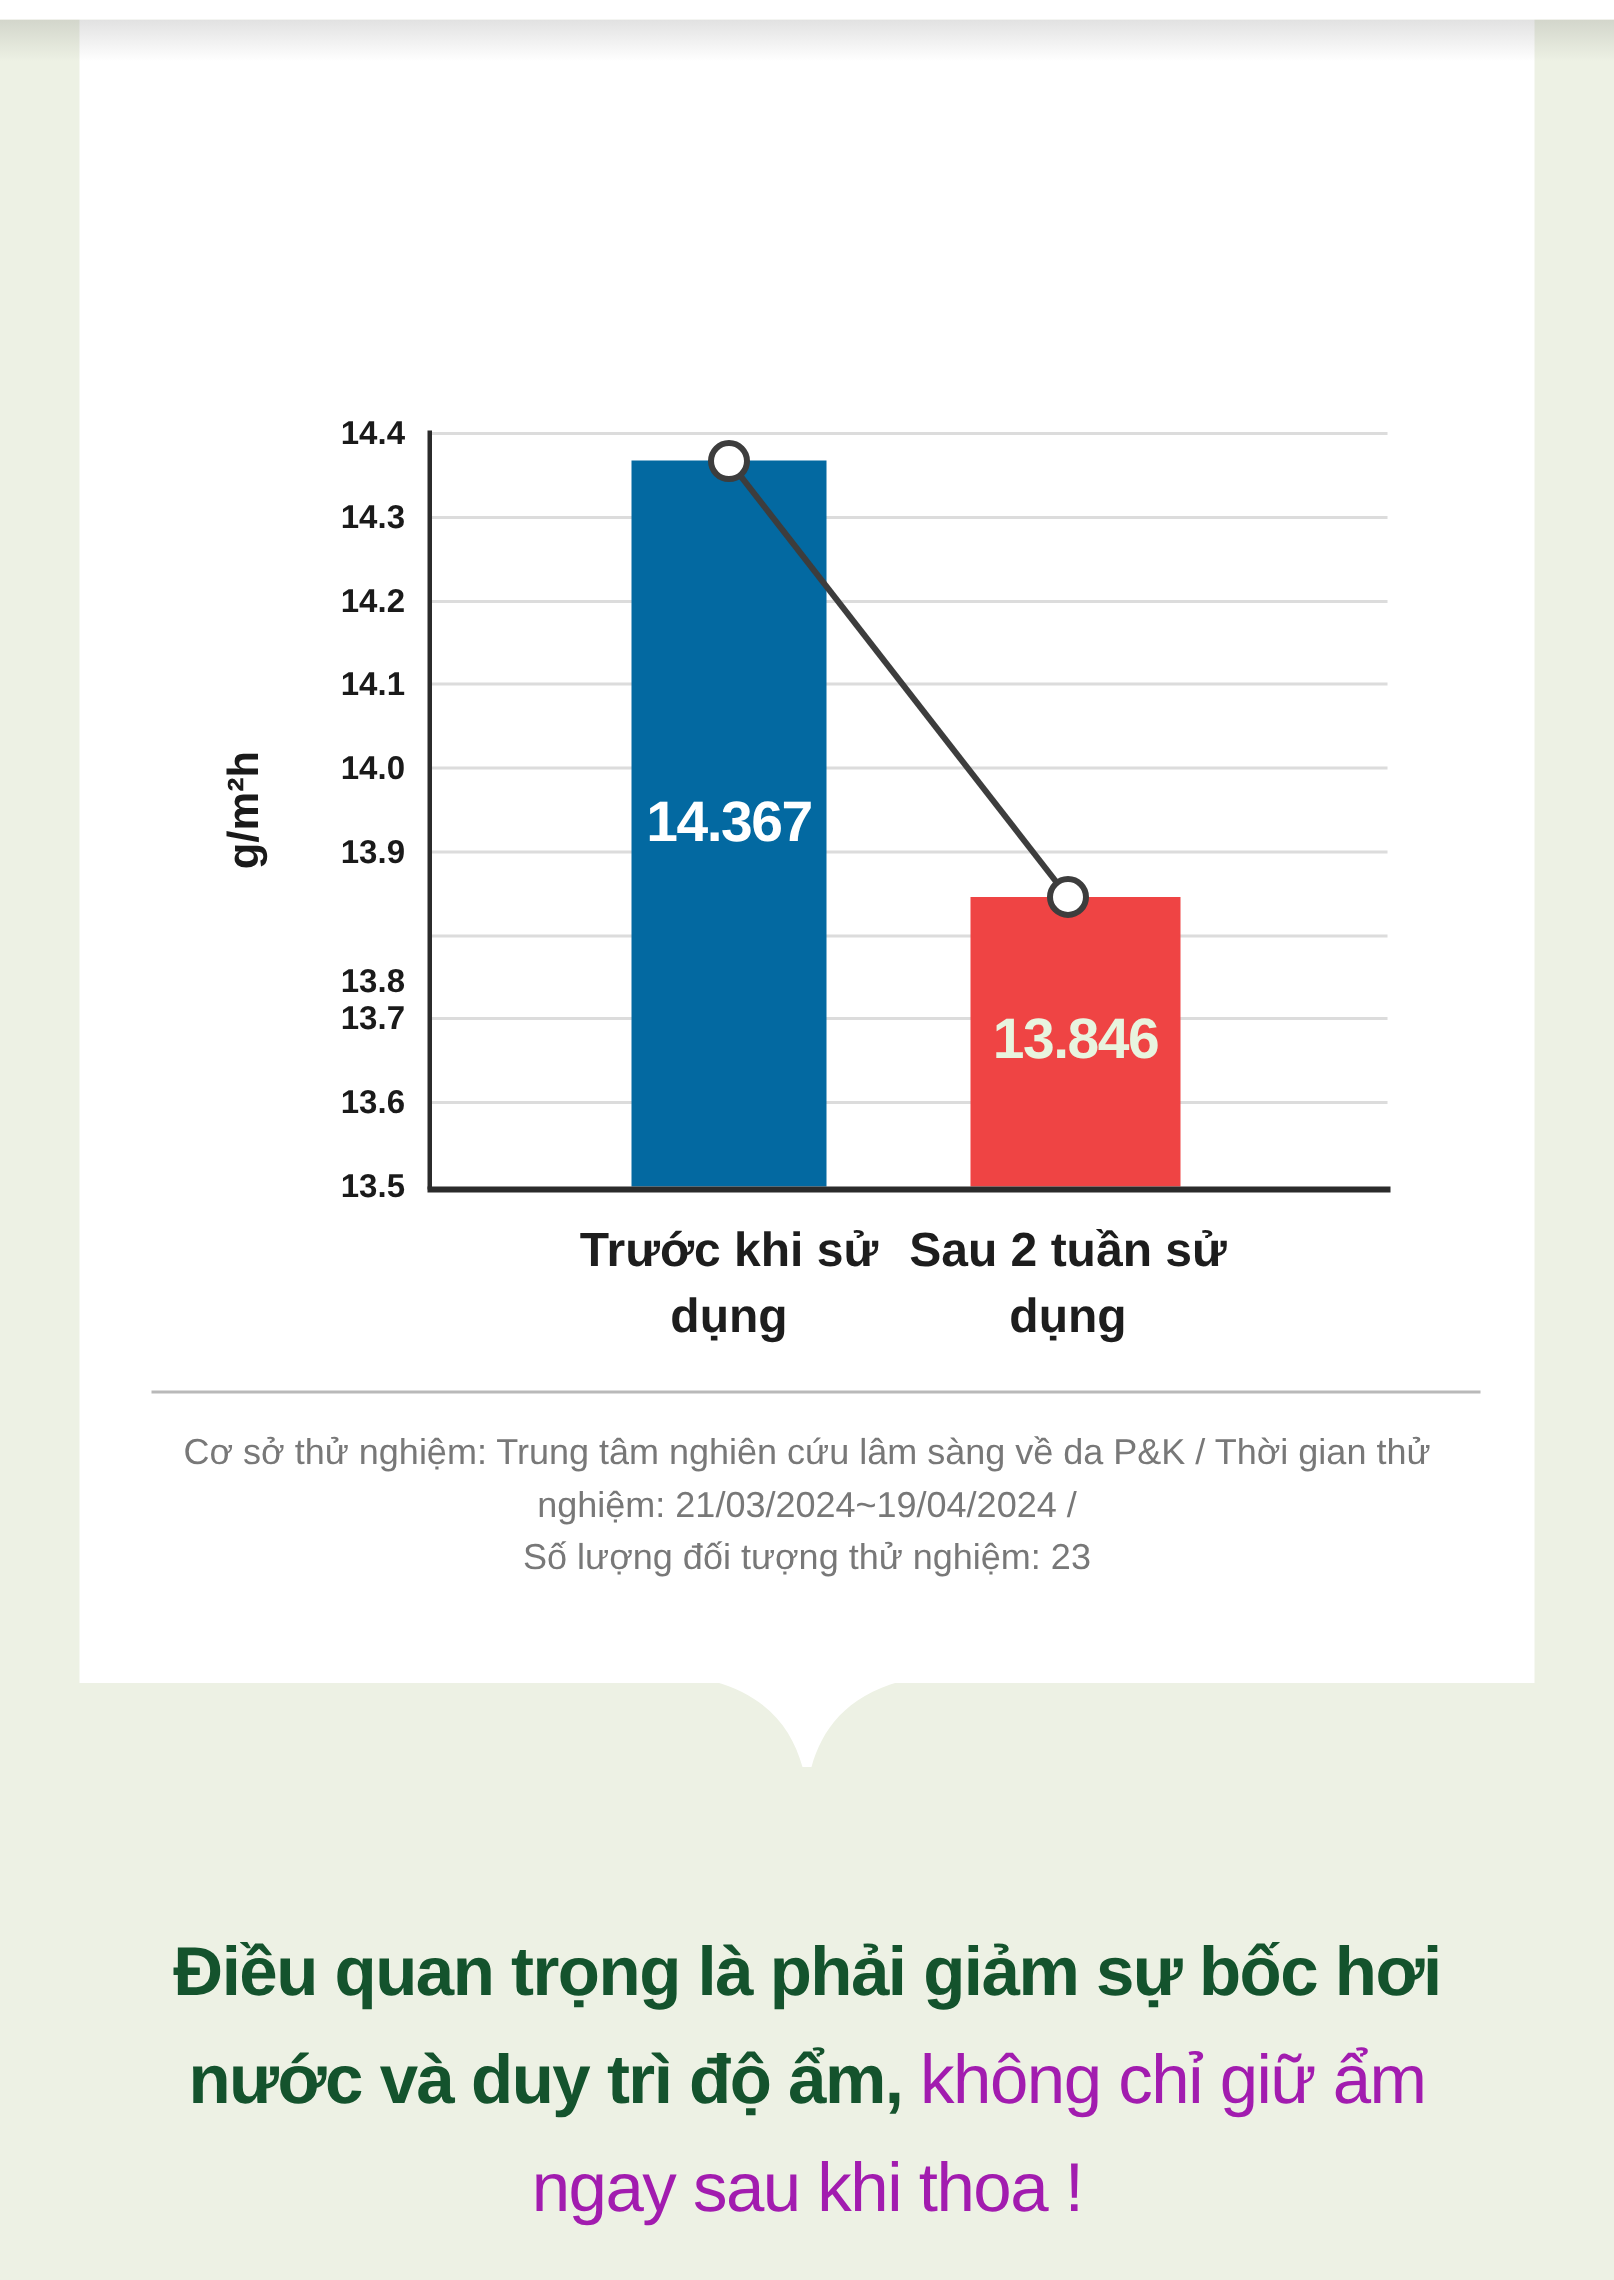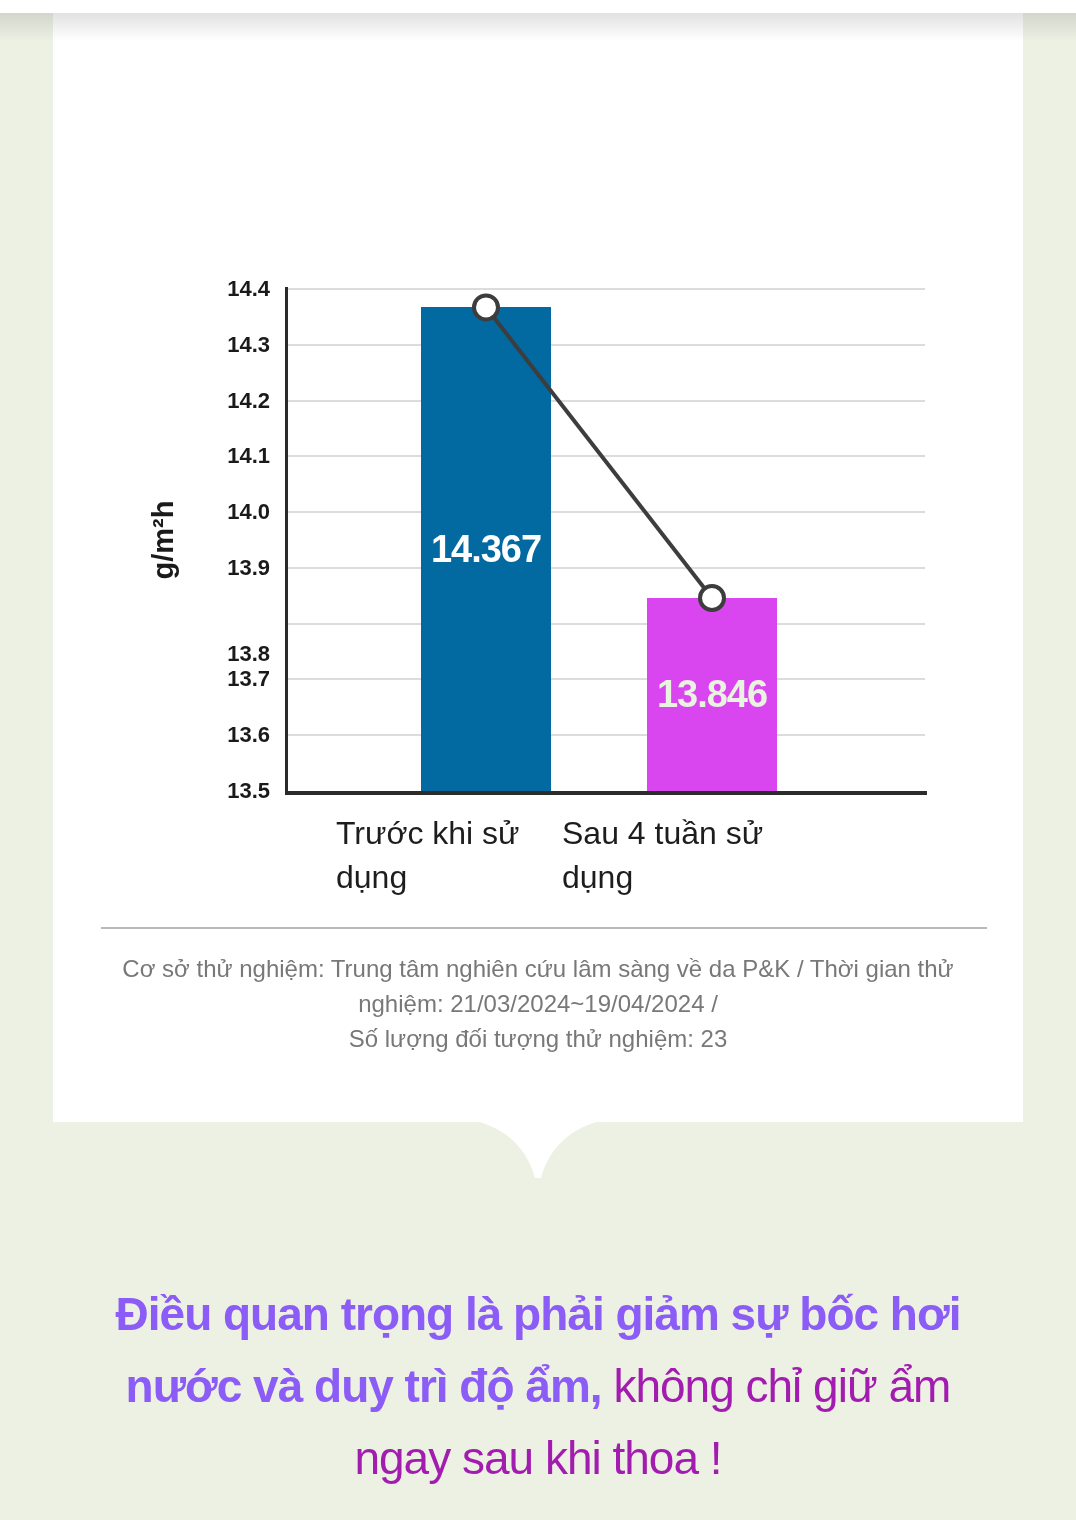--- a/index.html
+++ b/index.html
@@ -15,29 +15,29 @@
   
   .gridline{position:absolute;height:2px;background:#dcdcdc;}
   .axis{position:absolute;background:#2b2b2b;}
   .ytick{position:absolute;width:100px;text-align:right;font-size:22px;font-weight:700;color:#1a1a1a;line-height:38px;}
   .yunit{position:absolute;left:32px;top:509px;width:160px;height:36px;text-align:center;
     font-size:29px;font-weight:700;color:#1a1a1a;transform:rotate(-90deg);}
   .bar{position:absolute;}
   .bar-label{position:absolute;left:0;top:50%;width:100%;transform:translateY(-50%);
     text-align:center;font-size:38px;font-weight:700;letter-spacing:-1px;}
   .conn{position:absolute;overflow:visible;}
-  .xlabel{position:absolute;width:300px;text-align:left;font-size:32px;font-weight:400;
+  .xlabel{position:absolute;width:300px;text-align:center;font-size:32px;font-weight:700;
     color:#1d1d1d;line-height:44px;white-space:pre-line;}
   .divider{position:absolute;left:48px;top:914px;width:886px;height:2px;background:#b9b9b9;border:0;margin:0;}
   .footnote{position:absolute;left:35px;top:938px;width:900px;margin:0;text-align:center;
     font-size:24px;line-height:35px;color:#787878;font-weight:400;}
   .footnote span{display:block;}
   .footer{position:absolute;left:0;top:1278px;width:1076px;margin:0;text-align:center;
     font-size:46px;line-height:72px;letter-spacing:-1px;}
-  .footer .g{color:#8b5cf6;font-weight:700;}
+  .footer .g{color:#14532d;font-weight:700;}
   .footer .d{color:#a21caf;font-weight:400;}
 </style>
 </head>
 <body>
 
 <div class="page">
 
   <div class="top-strip"></div>
   <div class="top-shadow"></div>
 
@@ -67,33 +67,33 @@
       <div class="gridline" style="left: 234px; top: 609.667px; width: 638px;"></div>
       <div class="ytick" style="left: 117px; top: 622px;">13.8</div>
       <div class="gridline" style="left: 234px; top: 665.444px; width: 638px;"></div>
       <div class="ytick" style="left: 117px; top: 647.444px;">13.7</div>
       <div class="gridline" style="left: 234px; top: 721.222px; width: 638px;"></div>
       <div class="ytick" style="left: 117px; top: 703.222px;">13.6</div>
       <div class="ytick" style="left: 117px; top: 759px;">13.5</div>
       <div class="bar" style="left: 368px; top: 294.407px; width: 130px; height: 483.593px; background: #0369a1;">
         <span class="bar-label" style="color: rgb(255, 255, 255);">14.367</span>
       </div>
-      <div class="bar" style="left: 594px; top: 585.009px; width: 130px; height: 192.991px; background: #d946ef;">
+      <div class="bar" style="left: 594px; top: 585.009px; width: 140px; height: 192.991px; background: #ef4444;">
         <span class="bar-label" style="color: rgb(232, 244, 223);">13.846</span>
       </div>
       <div class="axis" style="left: 232px; top: 274px; width: 3px; height: 506px;"></div>
       <div class="axis" style="left: 232px; top: 778px; width: 642px; height: 4px;"></div>
       <svg class="conn" width="638" height="502" style="left: 234px; top: 276px;">
         <line x1="199" y1="18.406666666666354" x2="425" y2="309.0088888888889" stroke="#3d3d3d" stroke-width="4"></line>
         <circle cx="199" cy="18.406666666666354" r="12" fill="#ffffff" stroke="#3d3d3d" stroke-width="4"></circle>
         <circle cx="425" cy="309.0088888888889" r="12" fill="#ffffff" stroke="#3d3d3d" stroke-width="4"></circle>
       </svg>
       <div class="xlabel" style="left: 283px; top: 798px;">Trước khi sử
 dụng</div>
-      <div class="xlabel" style="left: 509px; top: 798px;">Sau 4 tuần sử
+      <div class="xlabel" style="left: 509px; top: 798px;">Sau 2 tuần sử
 dụng</div>
     </section>
 
   <svg class="tail" viewBox="0 0 124 57" aria-hidden="true">
     <path d="M0,0 C36,10 52,32 59,57 L65,57 C72,32 88,10 124,0 Z" fill="#ffffff"></path>
   </svg>
 
   <p class="footer"><span class="g">Điều quan trọng là phải giảm sự bốc hơi</span><br><span class="g">nước và duy trì độ ẩm,</span><span class="d"> không chỉ giữ ẩm</span><br><span class="d">ngay sau khi thoa !</span></p>
 
 </div>

